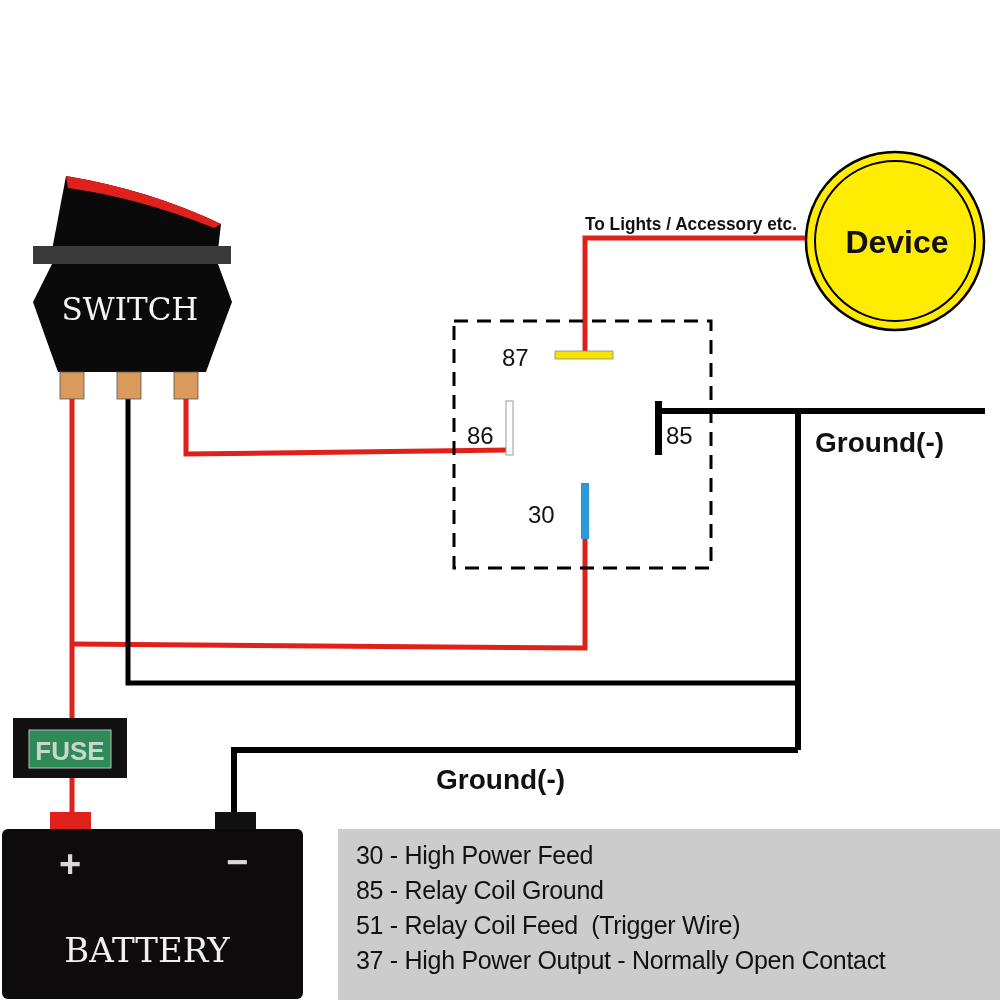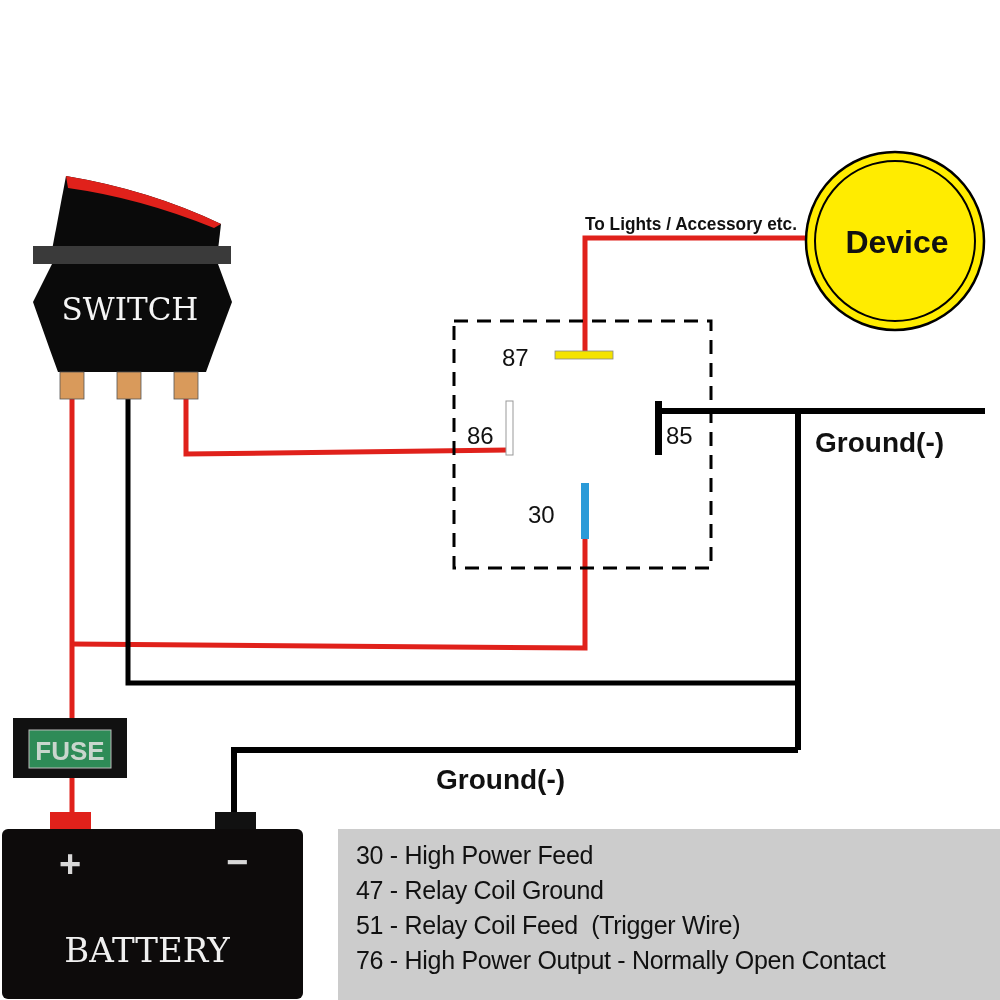--- a/index.html
+++ b/index.html
@@ -74,17 +74,17 @@
       <rect x="215" y="812" width="41" height="18" fill="#111"></rect>
       <rect x="2" y="829" width="301" height="170" rx="6" fill="#0d0b0b"></rect>
       <text class="sans" x="70" y="877" font-size="38" font-weight="bold" text-anchor="middle" fill="#d8d8d8">+</text>
       <text class="sans" x="237" y="875" font-size="38" font-weight="bold" text-anchor="middle" fill="#d8d8d8">−</text>
       <text class="serif" x="147" y="962" font-size="34" text-anchor="middle" fill="#f0f0f0">BATTERY</text>
     </g>
   </svg>
 
   <div class="legend-box">
     <div class="legend-line" style="top:12px">30 - High Power Feed</div>
-    <div class="legend-line" style="top:47px">47 - Relay Coil Ground</div>
+    <div class="legend-line" style="top:47px">85 - Relay Coil Ground</div>
     <div class="legend-line" style="top:82px">51 - Relay Coil Feed  (Trigger Wire)</div>
-    <div class="legend-line" style="top:117px">76 - High Power Output - Normally Open Contact</div>
+    <div class="legend-line" style="top:117px">37 - High Power Output - Normally Open Contact</div>
   </div>
 </div>
 
 </body></html>

